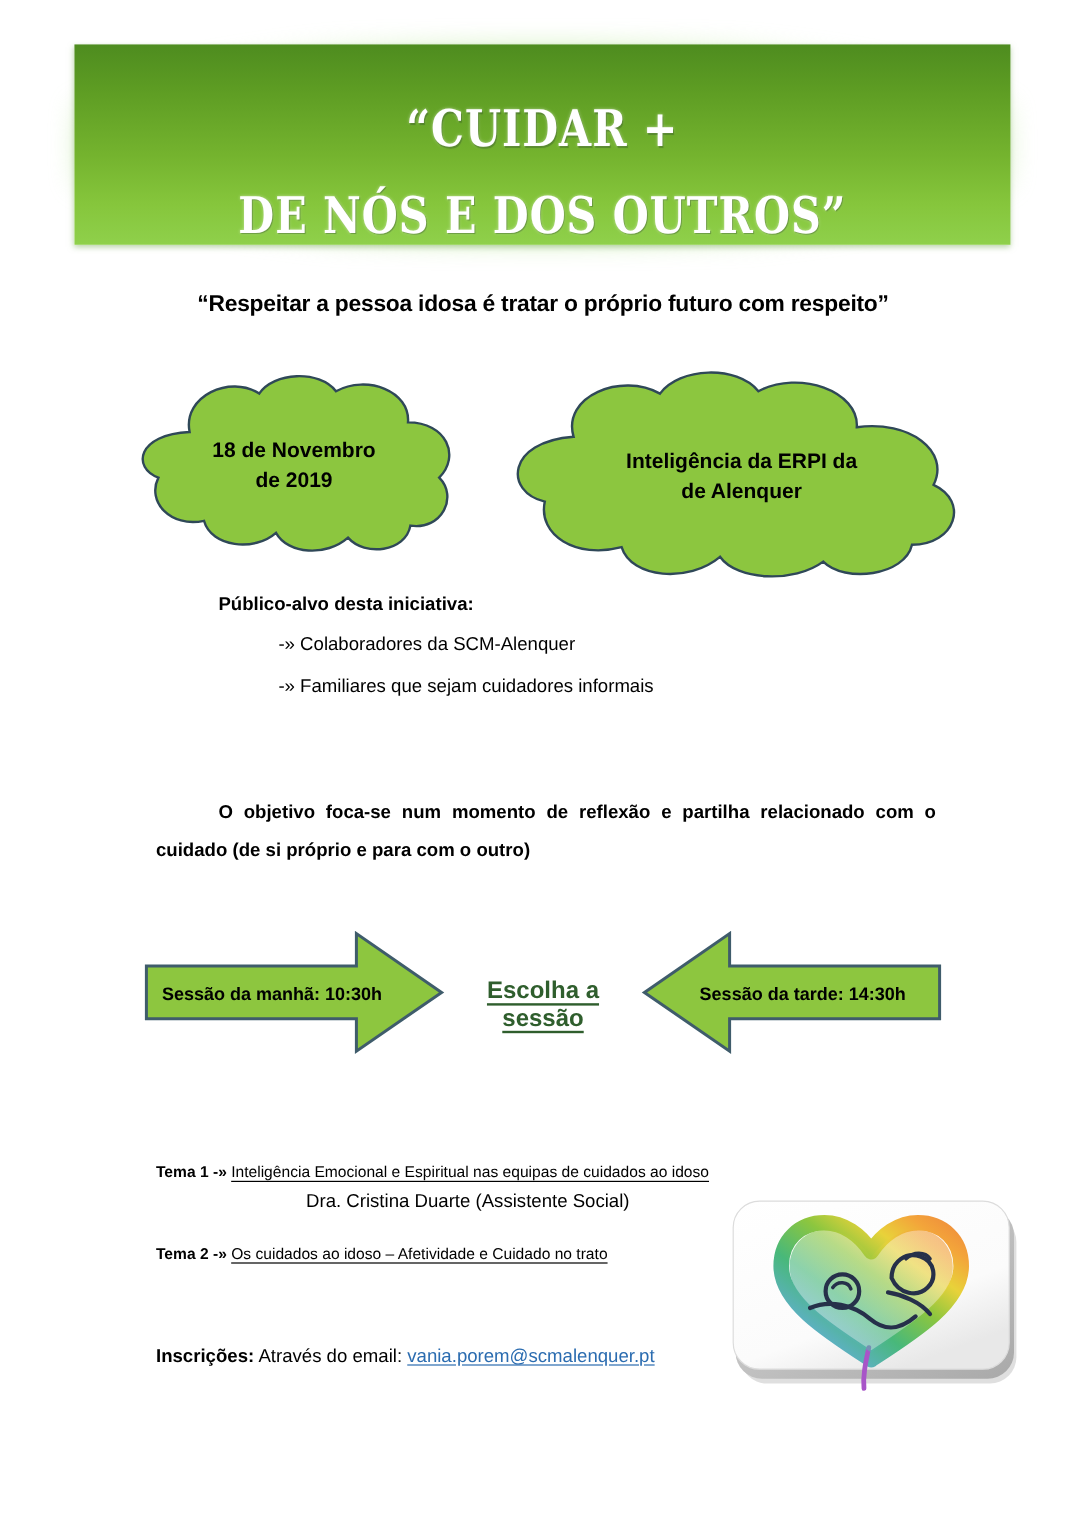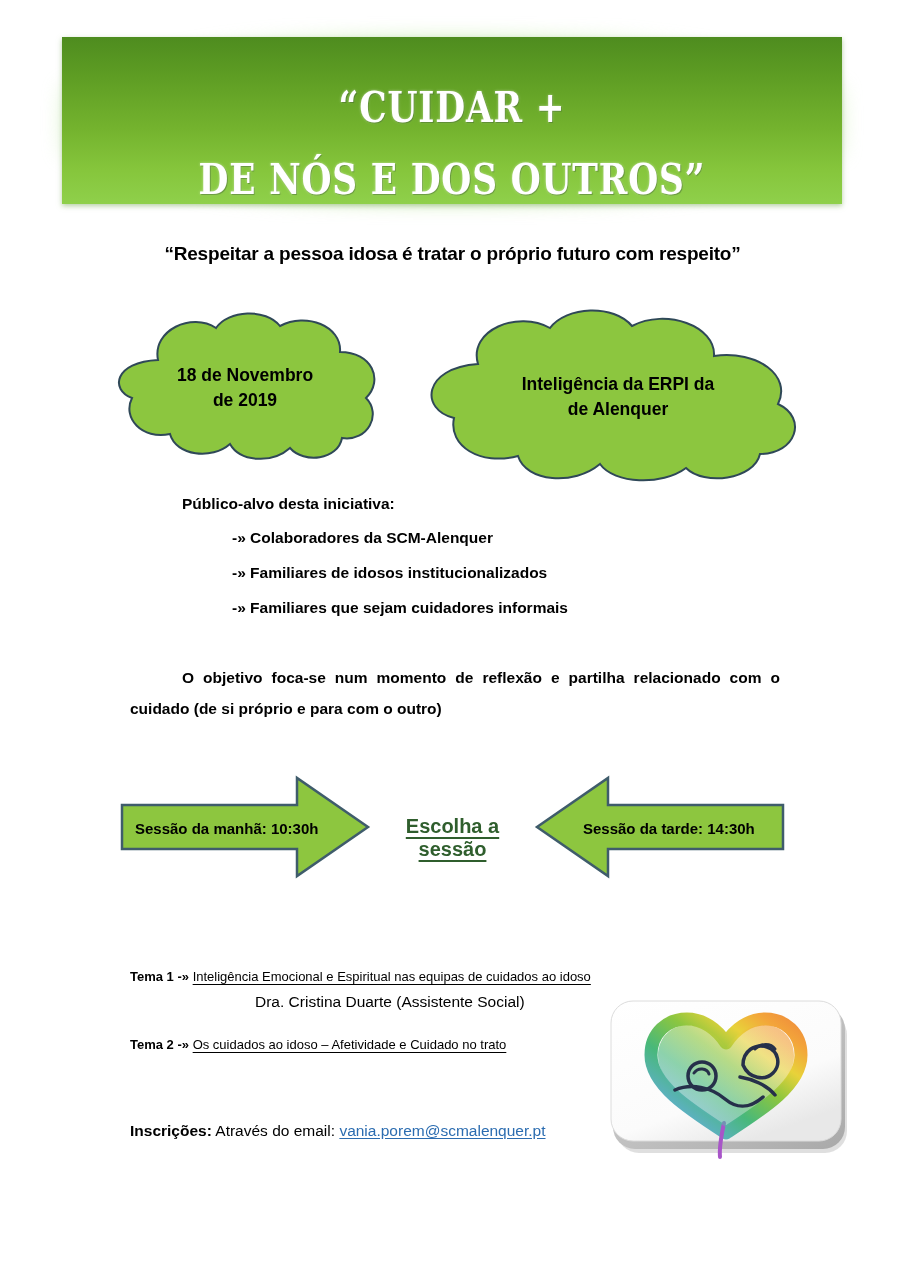--- a/index.html
+++ b/index.html
@@ -109,21 +109,21 @@
   }
   .audience .heading {
     margin-left: 182px;
     font-size: 15.5px;
     font-weight: bold;
     margin-bottom: 16px;
   }
   .audience .bullet {
     margin-left: 232px;
     font-size: 15.5px;
-    font-weight: bold;
+    font-weight: normal;
     margin-bottom: 17px;
   }
 
   
   .objective {
     position: absolute;
     left: 130px;
     top: 662px;
     width: 650px;
     font-size: 15.5px;
@@ -248,21 +248,20 @@
   </svg>
   <div class="cloud-text">
     <div>Inteligência da  ERPI da</div>
     <div>de Alenquer</div>
   </div>
 </div>
 
 <div class="audience">
   <div class="heading">Público-alvo desta iniciativa:</div>
   <div class="bullet">-» Colaboradores da SCM-Alenquer</div>
-  <div class="bullet">-» Familiares de idosos institucionalizados</div>
   <div class="bullet">-» Familiares que sejam cuidadores informais</div>
 </div>
 
 <div class="objective">O objetivo foca-se num momento de reflexão e partilha relacionado com o cuidado (de si próprio e para com o outro)</div>
 
 <div class="arrows">
   <svg class="arrow-svg" width="905" height="105" viewBox="0 0 905 105" xmlns="http://www.w3.org/2000/svg">
 
     <g>
       <path d="M122,30 L297,30 L297,3 L368,52 L297,101 L297,74 L122,74 Z" fill="#8dc63f" stroke="#3f5c6b" stroke-width="2.5" stroke-linejoin="miter"></path>

